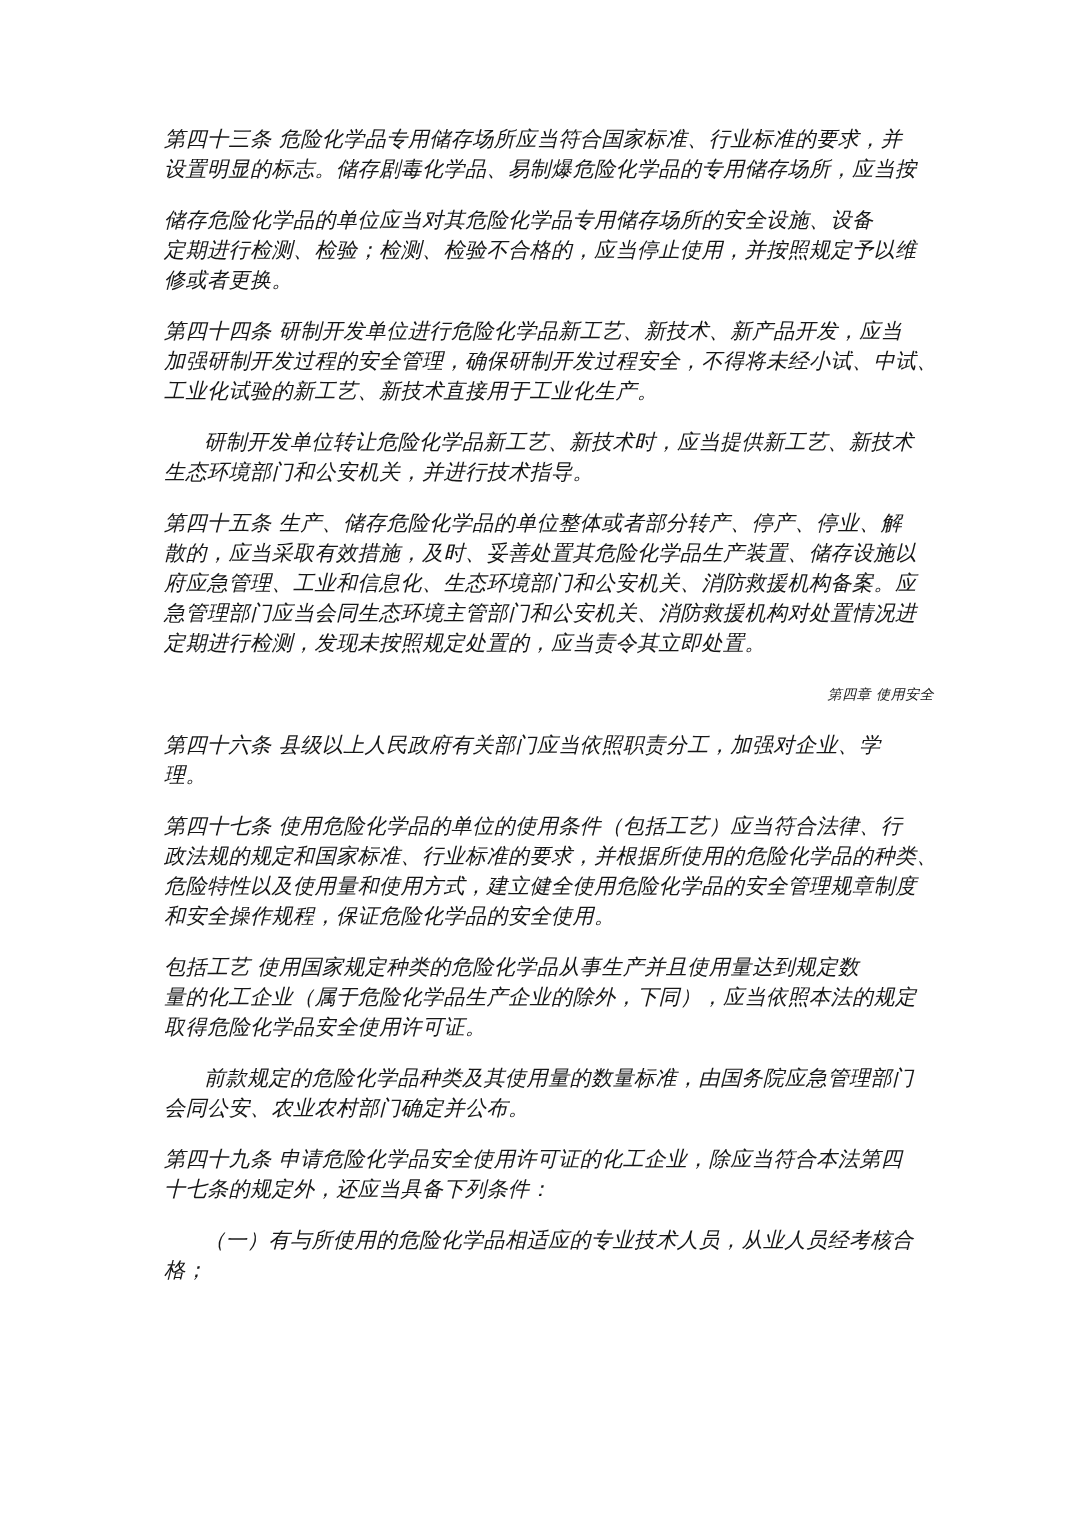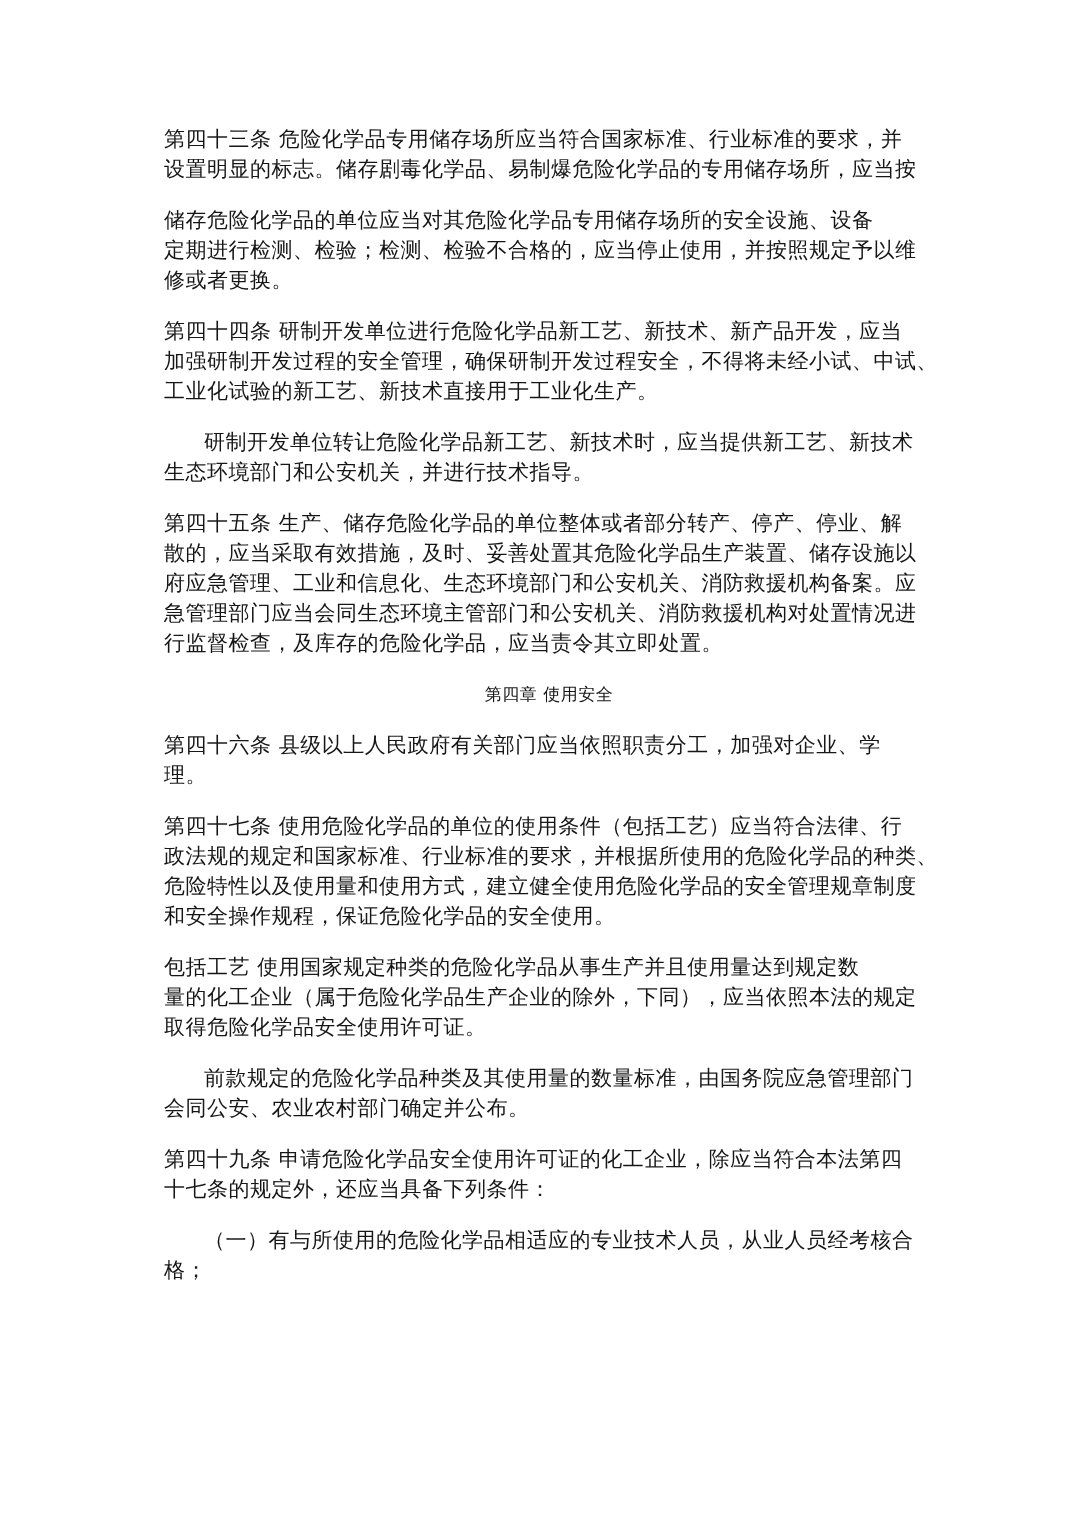--- a/index.html
+++ b/index.html
@@ -6,20 +6,21 @@
     margin: 0;
     padding: 0;
     background: #ffffff;
   }
   .page {
     position: relative;
     width: 1080px;
     height: 1528px;
     background: #ffffff;
     overflow: hidden;
+    font-style: italic;
   }
   .content {
     position: absolute;
     left: 164px;
     top: 124px;
     width: 790px;
     font-family: "DejaVu Sans", "Liberation Sans", sans-serif;
     font-size: 21px;
     line-height: 30px;
     color: #161616;
@@ -29,23 +30,23 @@
     margin: 0 0 21px 0;
   }
   .line {
     white-space: nowrap;
     letter-spacing: 0.5px;
   }
   .line.indent {
     padding-left: 40px;
   }
   .chapter-heading {
-    font-size: 17px;
+    font-size: 14px;
     line-height: 30px;
-    text-align: center;
+    text-align: right;
     width: 770px;
     margin: 0 0 21px 0;
     white-space: nowrap;
     letter-spacing: 0.5px;
   }
 </style>
 </head>
 <body>
 
 <div class="page">
@@ -66,21 +67,21 @@
       </div>
       <div class="paragraph">
         <div class="line indent">研制开发单位转让危险化学品新工艺、新技术时，应当提供新工艺、新技术</div>
         <div class="line">生态环境部门和公安机关，并进行技术指导。</div>
       </div>
       <div class="paragraph">
         <div class="line">第四十五条 生产、储存危险化学品的单位整体或者部分转产、停产、停业、解</div>
         <div class="line">散的，应当采取有效措施，及时、妥善处置其危险化学品生产装置、储存设施以</div>
         <div class="line">府应急管理、工业和信息化、生态环境部门和公安机关、消防救援机构备案。应</div>
         <div class="line">急管理部门应当会同生态环境主管部门和公安机关、消防救援机构对处置情况进</div>
-        <div class="line">行监督检查，及库存的危险化学品，应当责令其立即处置。</div>
+        <div class="line">定期进行检测，发现未按照规定处置的，应当责令其立即处置。</div>
       </div>
       <div class="chapter-heading">第四章 使用安全</div>
       <div class="paragraph">
         <div class="line">第四十六条 县级以上人民政府有关部门应当依照职责分工，加强对企业、学</div>
         <div class="line">理。</div>
       </div>
       <div class="paragraph">
         <div class="line">第四十七条 使用危险化学品的单位的使用条件（包括工艺）应当符合法律、行</div>
         <div class="line">政法规的规定和国家标准、行业标准的要求，并根据所使用的危险化学品的种类、</div>
         <div class="line">危险特性以及使用量和使用方式，建立健全使用危险化学品的安全管理规章制度</div>

